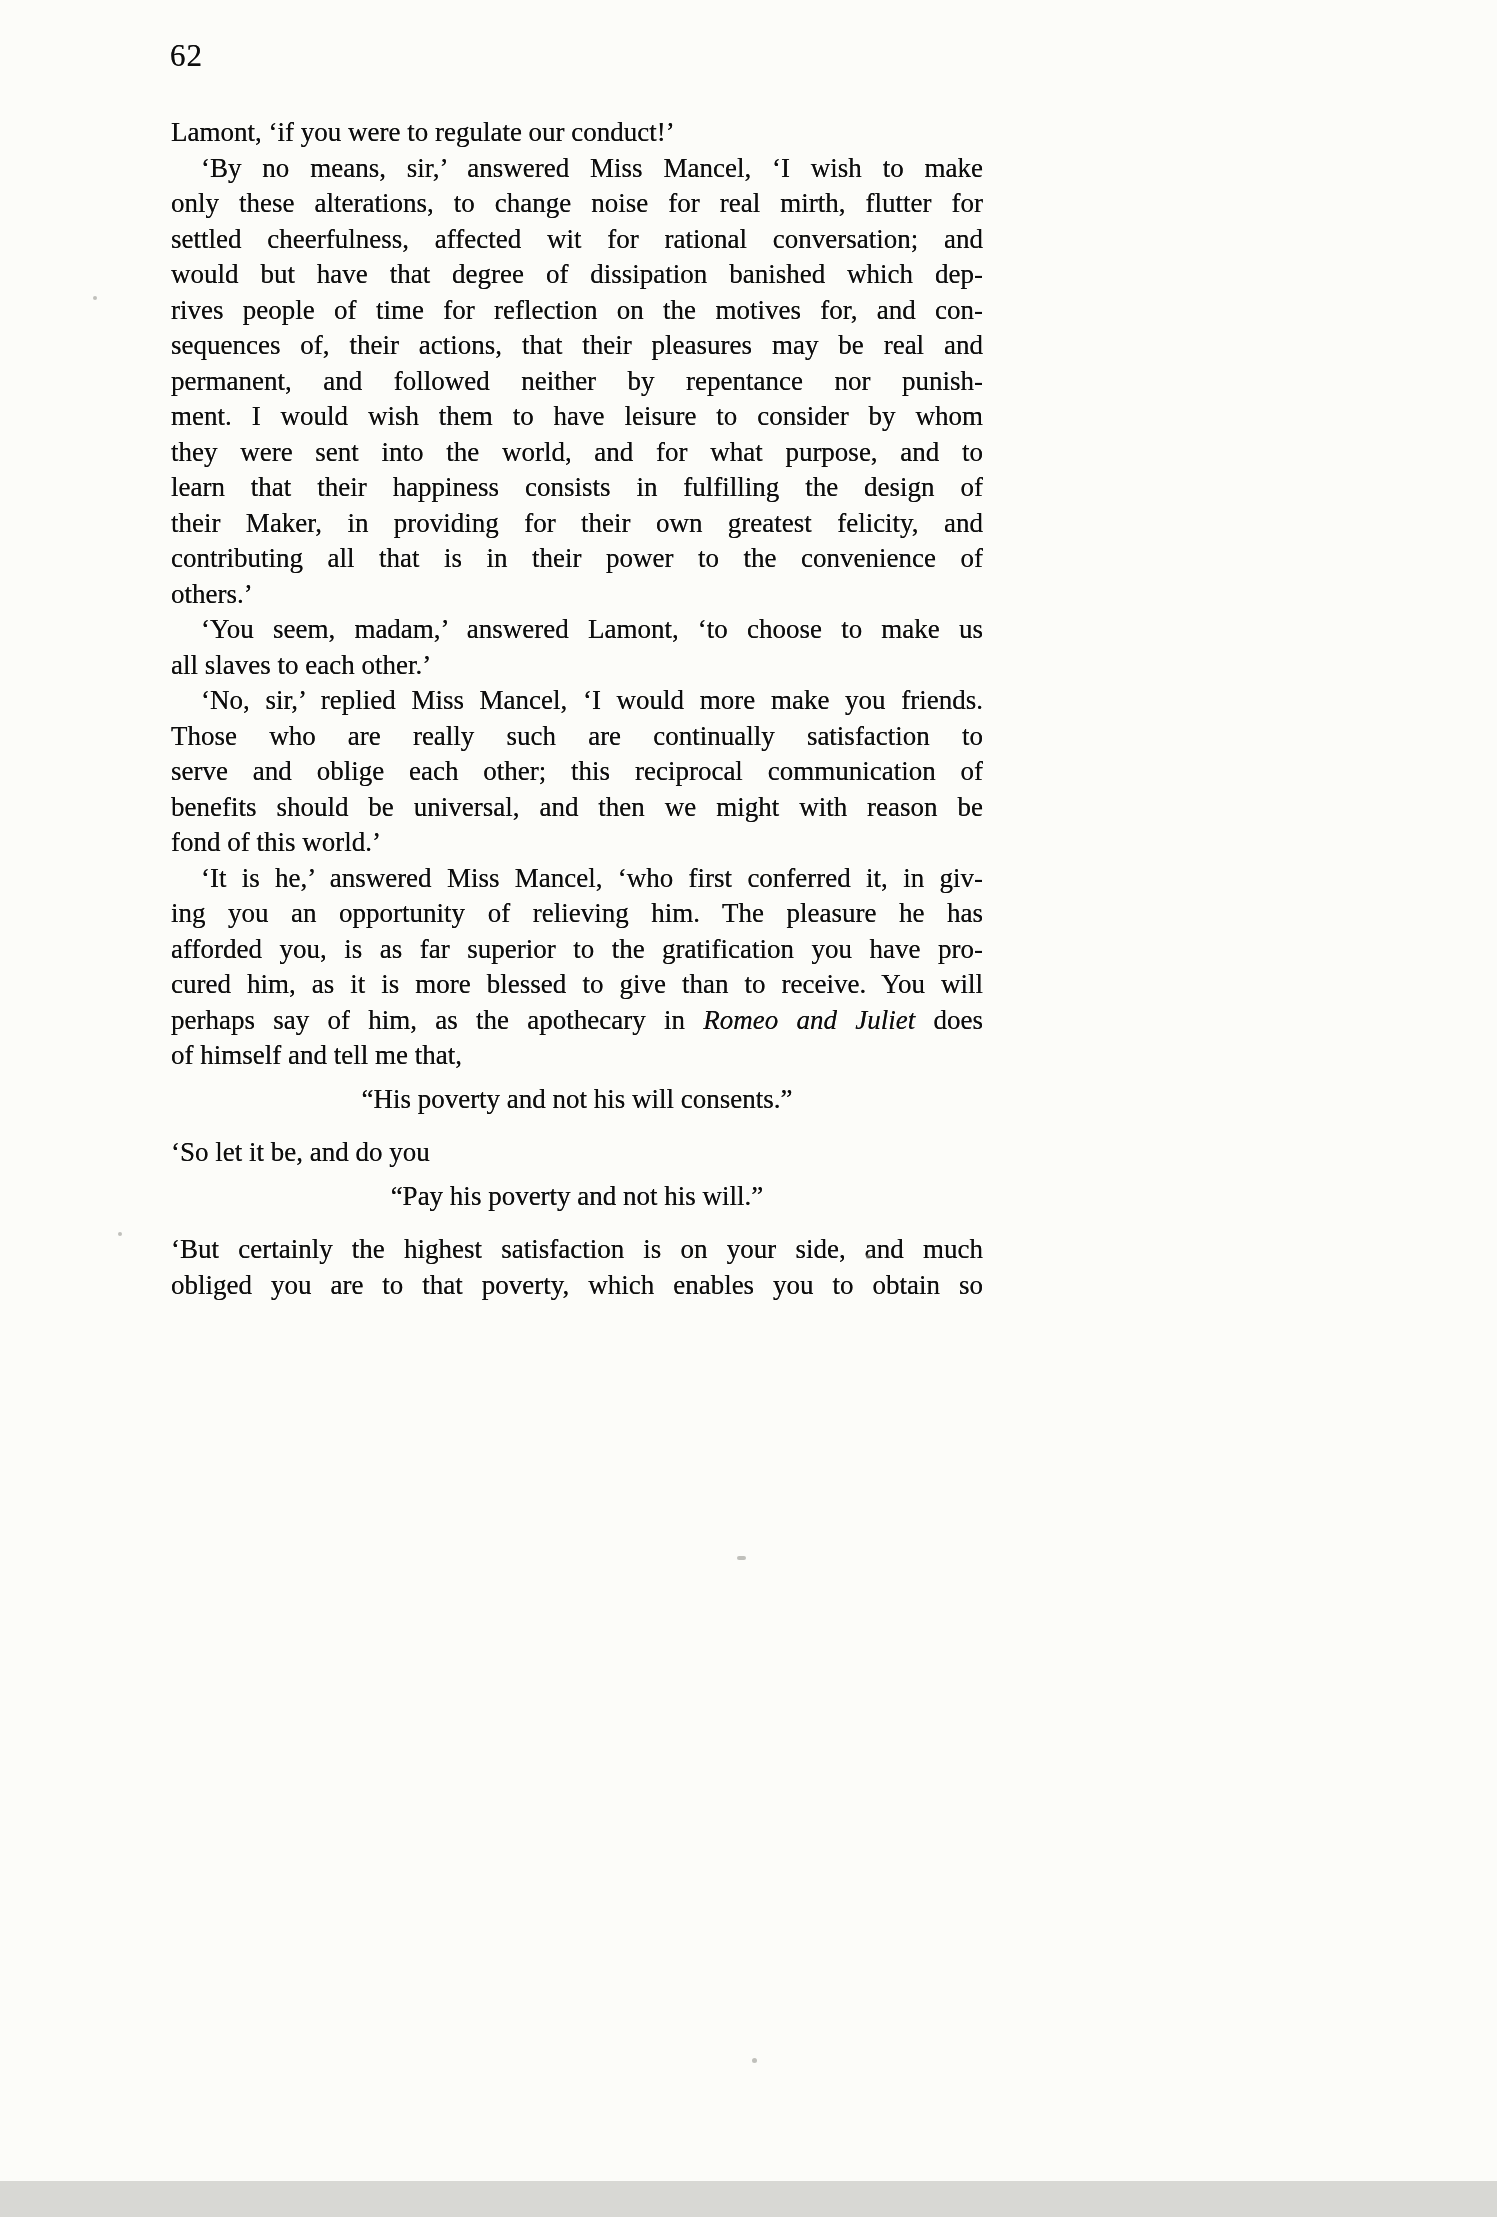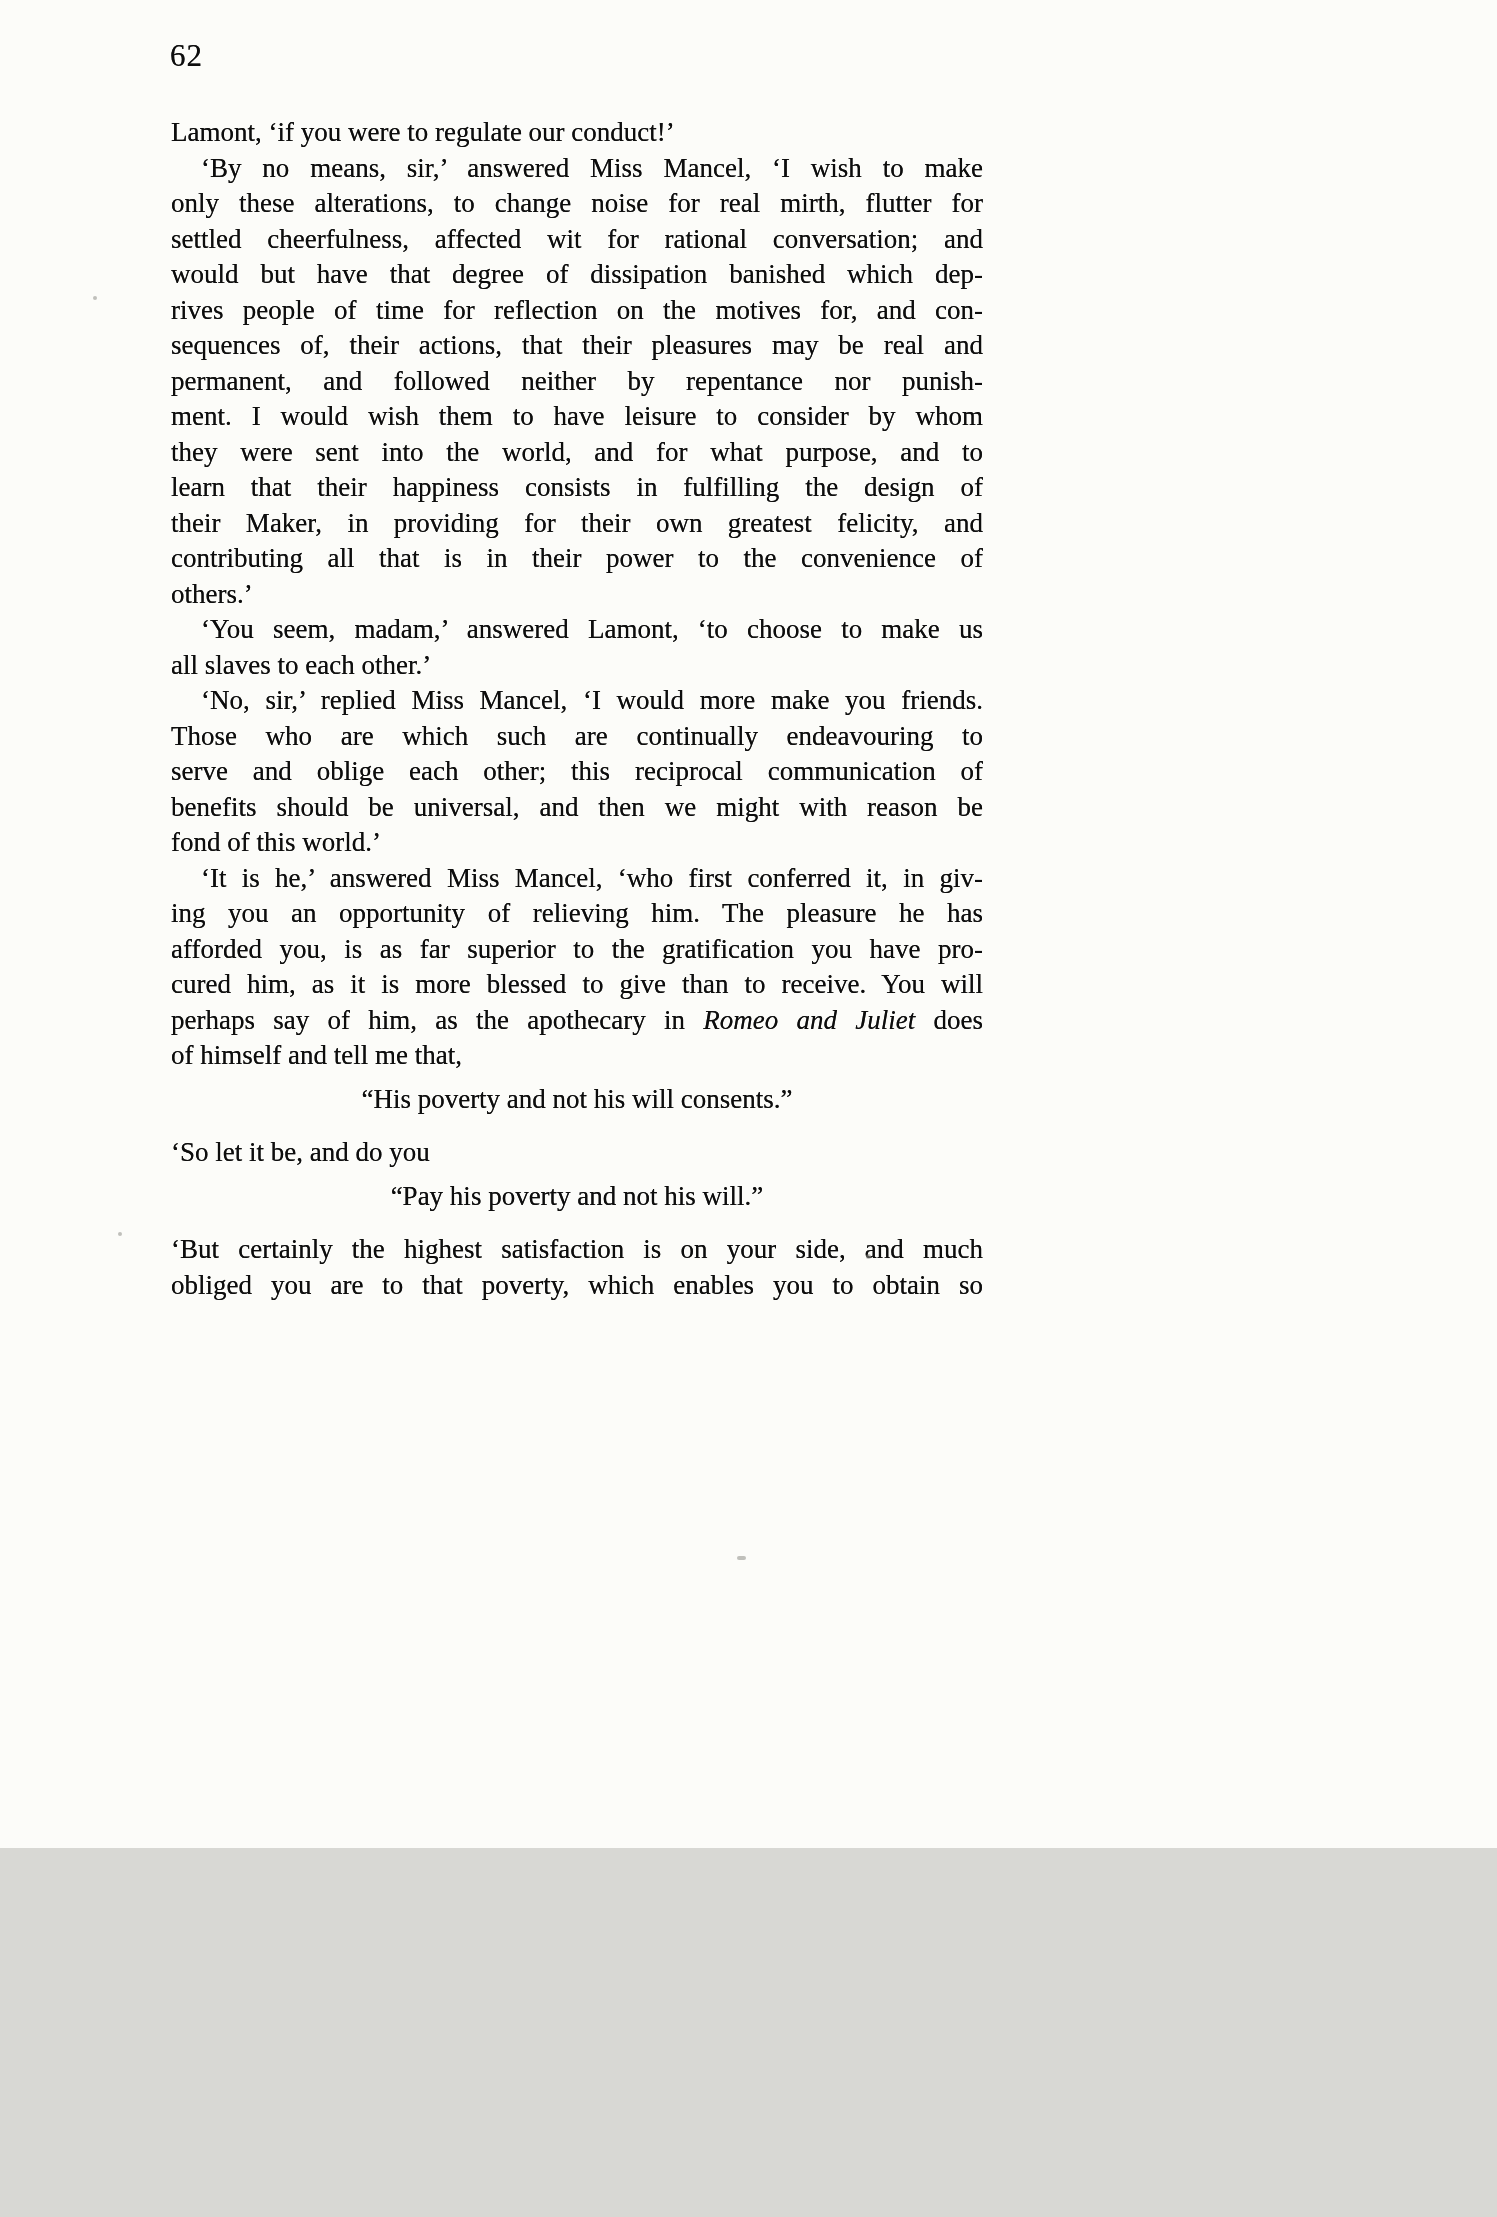--- a/index.html
+++ b/index.html
@@ -1,20 +1,20 @@
 <!DOCTYPE html>
 <html><head>
 <meta charset="utf-8">
 <style>
   html, body { margin: 0; padding: 0; }
   body { background: #d8d8d4; }
   .page {
     position: relative;
     width: 1497px;
-    height: 1848px;
+    height: 2181px;
     margin: 0 auto;
     background: #fcfcf9;
     overflow: hidden;
     font-family: "Liberation Serif", serif;
     color: #0d0d0d;
   }
   .page-number {
     position: absolute;
     left: 170px;
     top: 38px;
@@ -67,21 +67,21 @@
         <div class="line"><span>their Maker, in providing for their own greatest felicity, and</span></div>
         <div class="line"><span>contributing all that is in their power to the convenience of</span></div>
         <div class="line last"><span>others.’</span></div>
       </div>
       <div class="block para">
         <div class="line indent"><span>‘You seem, madam,’ answered Lamont, ‘to choose to make us</span></div>
         <div class="line last"><span>all slaves to each other.’</span></div>
       </div>
       <div class="block para">
         <div class="line indent"><span>‘No, sir,’ replied Miss Mancel, ‘I would more make you friends.</span></div>
-        <div class="line"><span>Those who are which such are continually endeavouring to</span></div>
+        <div class="line"><span>Those who are really such are continually satisfaction to</span></div>
         <div class="line"><span>serve and oblige each other; this reciprocal communication of</span></div>
         <div class="line"><span>benefits should be universal, and then we might with reason be</span></div>
         <div class="line last"><span>fond of this world.’</span></div>
       </div>
       <div class="block para">
         <div class="line indent"><span>‘It is he,’ answered Miss Mancel, ‘who first conferred it, in giv-</span></div>
         <div class="line"><span>ing you an opportunity of relieving him. The pleasure he has</span></div>
         <div class="line"><span>afforded you, is as far superior to the gratification you have pro-</span></div>
         <div class="line"><span>cured him, as it is more blessed to give than to receive. You will</span></div>
         <div class="line"><span>perhaps say of him, as the apothecary in </span><span class="em">Romeo and Juliet</span><span> does</span></div>

